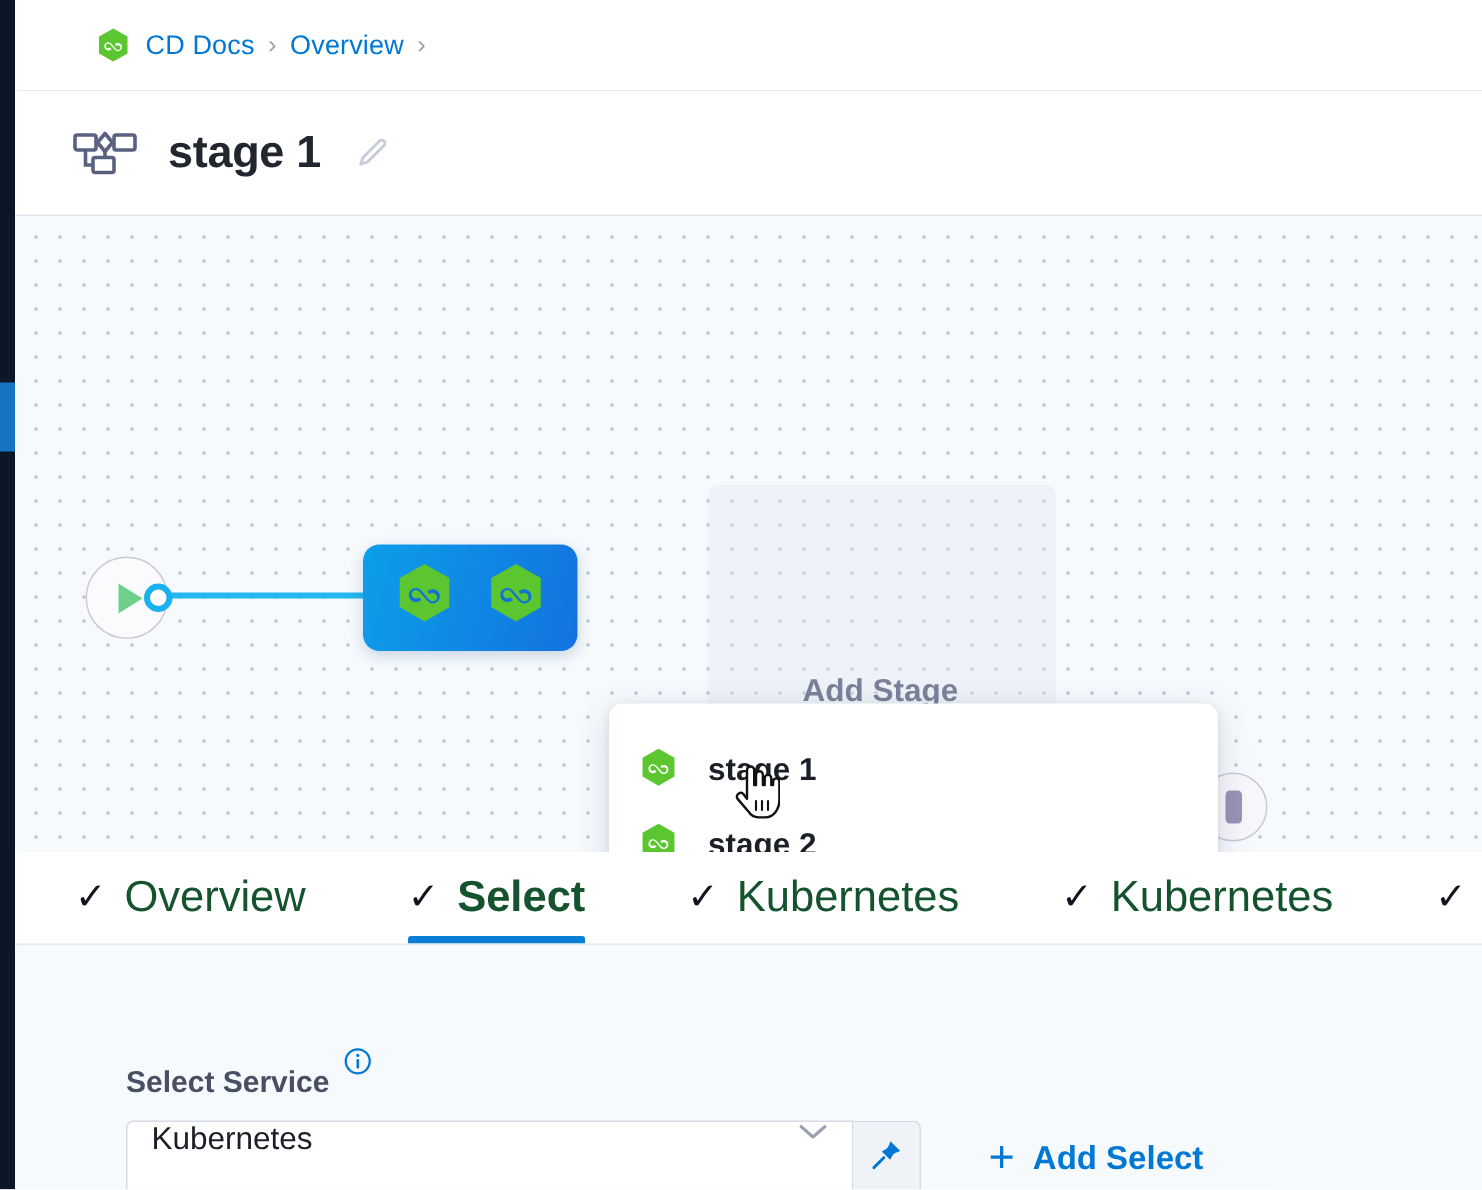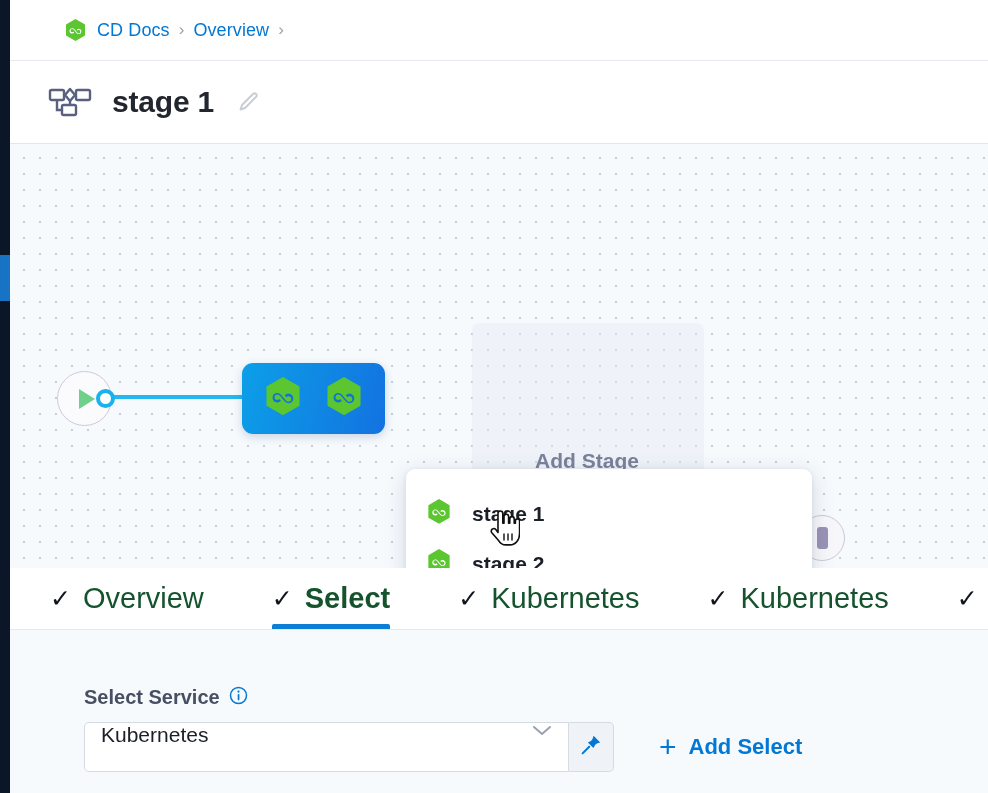--- a/index.html
+++ b/index.html
@@ -263,20 +263,21 @@
   .field-label-row {
     display: flex;
     align-items: center;
     gap: 9px;
     margin-bottom: 13px;
   }
   .field-label {
     font-size: 20px;
     font-weight: 700;
     color: #494f63;
+    margin-top: 25px;
   }
   .control-row { display: flex; align-items: center; }
   .select-wrap {
     display: flex;
     align-items: flex-start;
     width: 485px; height: 50px;
     border: 1px solid #d6dae3;
     border-radius: 5px 0 0 5px;
     background: #ffffff;
     padding: 0 16px;

